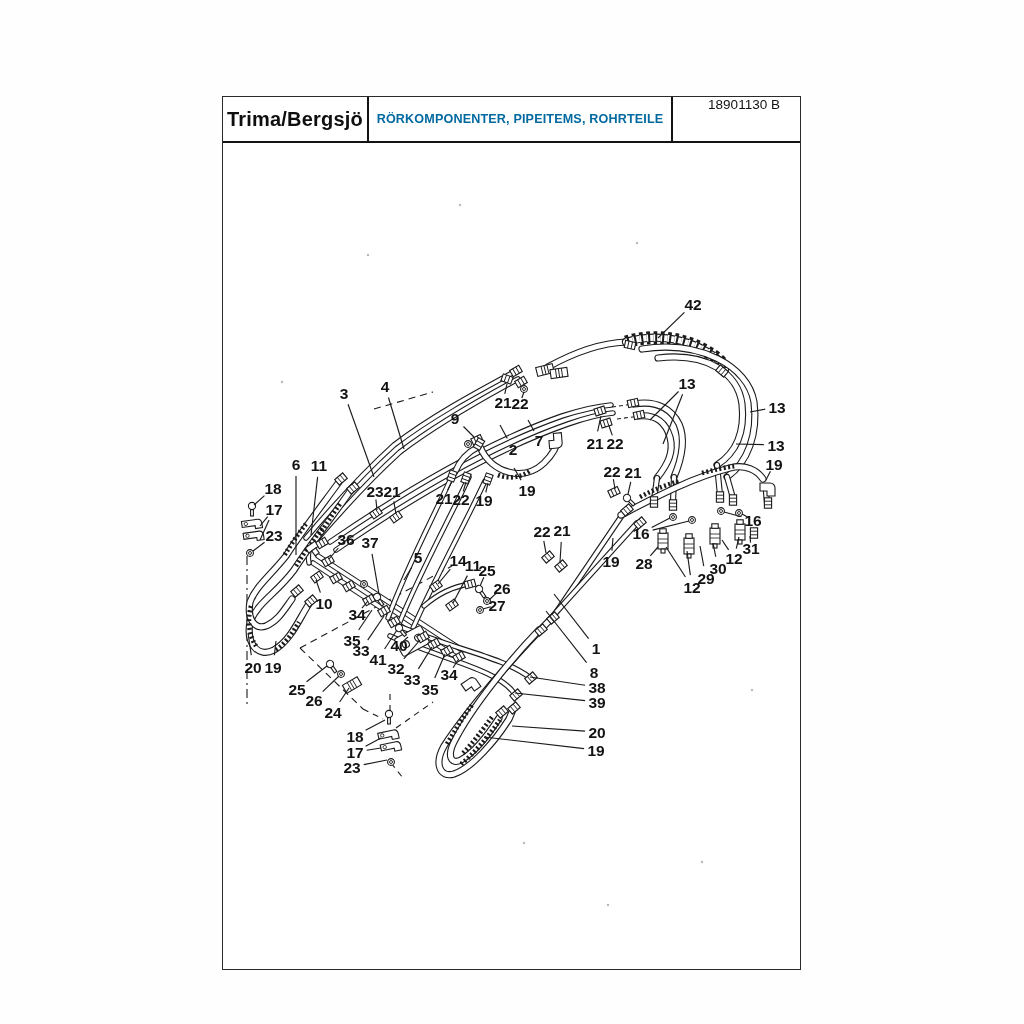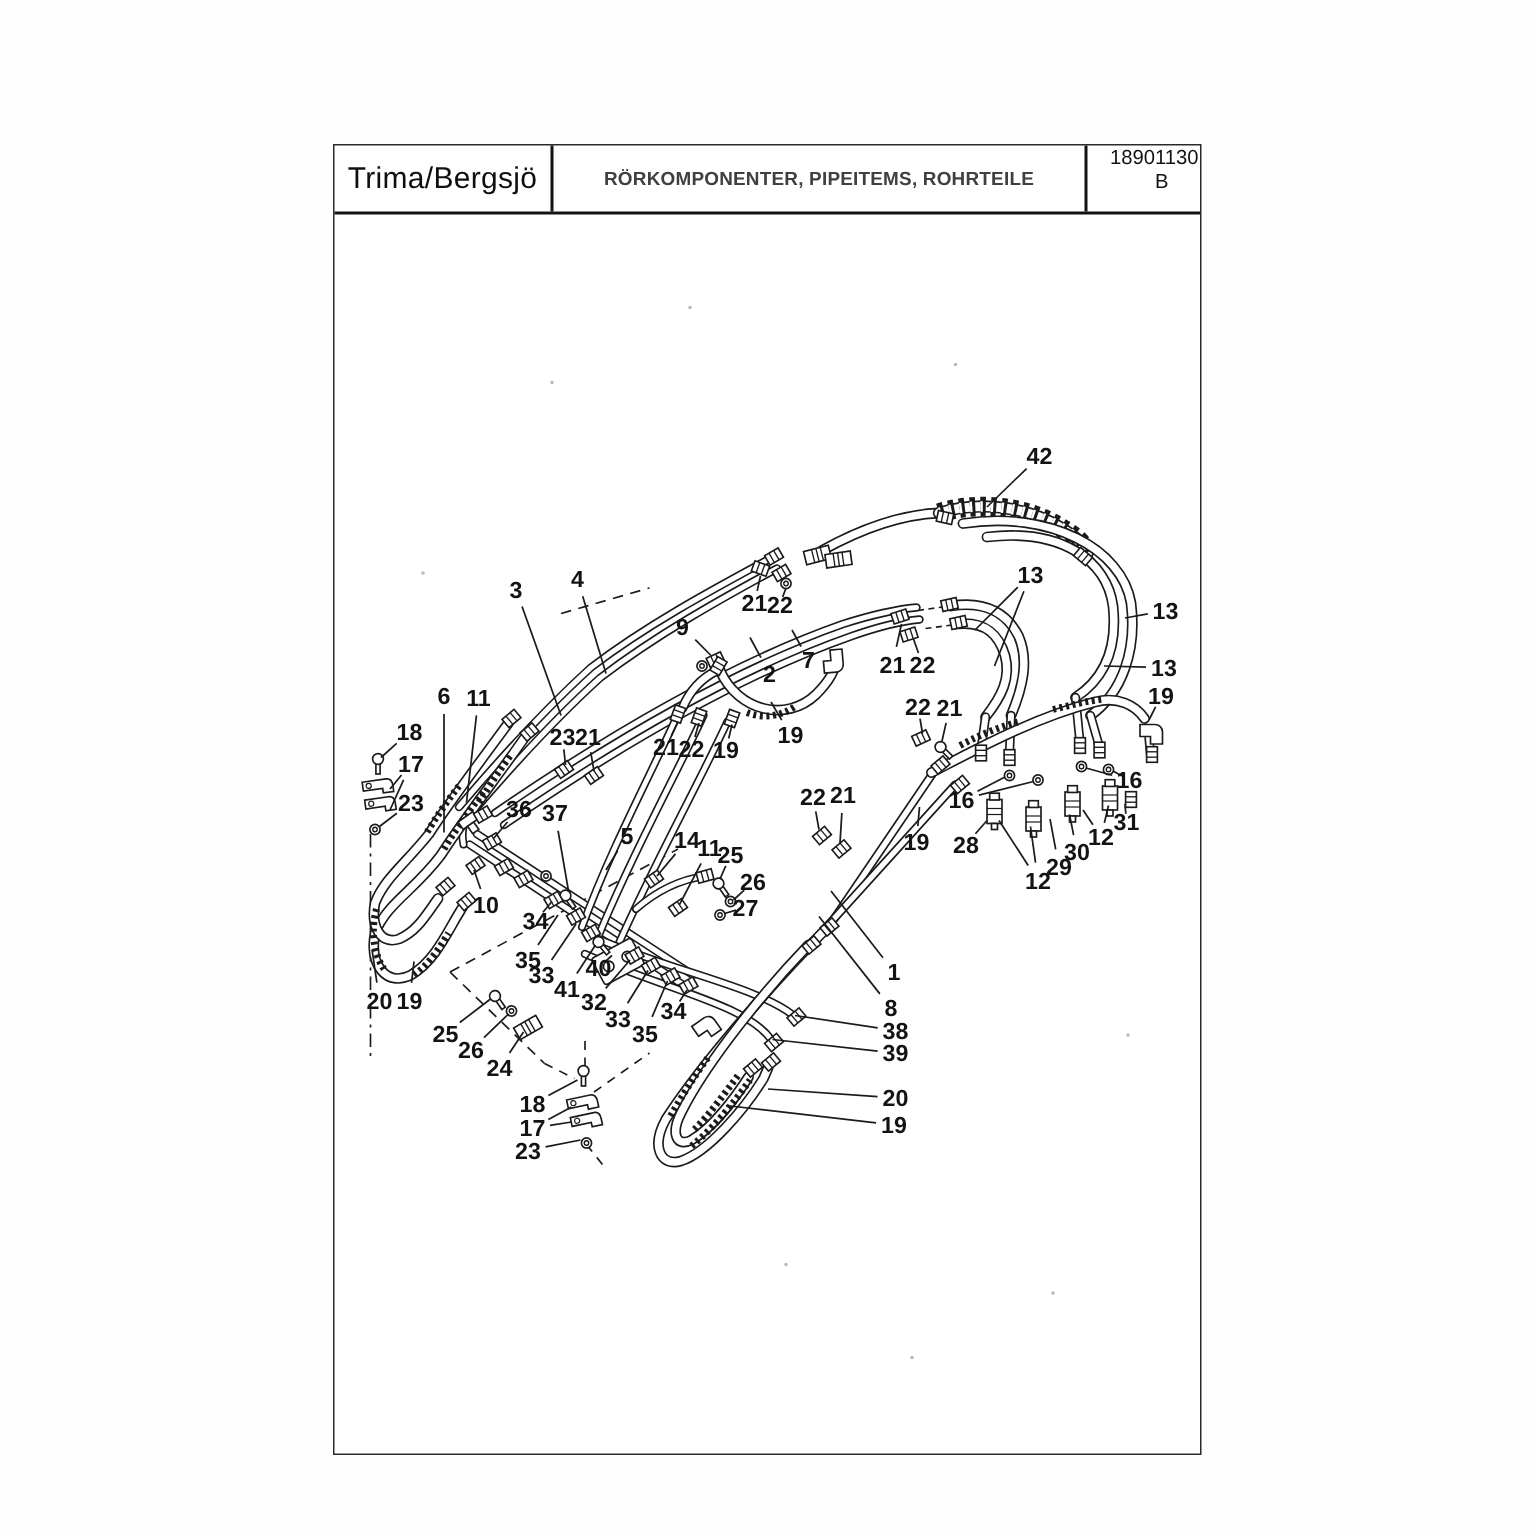--- a/index.html
+++ b/index.html
@@ -8,25 +8,25 @@
     font-family:"Liberation Sans",sans-serif;overflow:hidden;
   }
   .page{
     position:absolute;left:222px;top:96px;width:579px;height:874px;
     background:#fff;border:1.6px solid #2a2a2a;box-sizing:border-box;
   }
   .hdr{display:flex;height:44px;border-bottom:2.2px solid #131313;}
   .cell{box-sizing:border-box;display:flex;align-items:center;overflow:hidden;}
   .hdr-brand{
     width:146px;border-right:2.2px solid #131313;justify-content:center;
-    font-size:20px;font-weight:normal;color:#0f0f0f;letter-spacing:.2px;white-space:nowrap;
+    font-size:20px;font-weight:bold;color:#0f0f0f;letter-spacing:.2px;white-space:nowrap;
   }
   .hdr-title{
-    width:356px;border-right:2.2px solid #131313;justify-content:center;
-    font-size:12.6px;font-weight:bold;color:#404040;letter-spacing:.15px;white-space:nowrap;
+    width:304px;border-right:2.2px solid #131313;justify-content:center;
+    font-size:12.6px;font-weight:bold;color:#0369a1;letter-spacing:.15px;white-space:nowrap;
   }
   .hdr-model{
     flex:1;flex-direction:row;justify-content:center;align-items:flex-start;
     padding-left:15px;font-size:13.5px;font-weight:500;color:#131313;line-height:1.2;
   }
   svg.overlay{position:absolute;left:0;top:0;width:1024px;height:1024px;}
   .callout text{
     font-family:"Liberation Sans",sans-serif;font-weight:bold;font-size:15.5px;fill:#131313;
   }
 </style>

